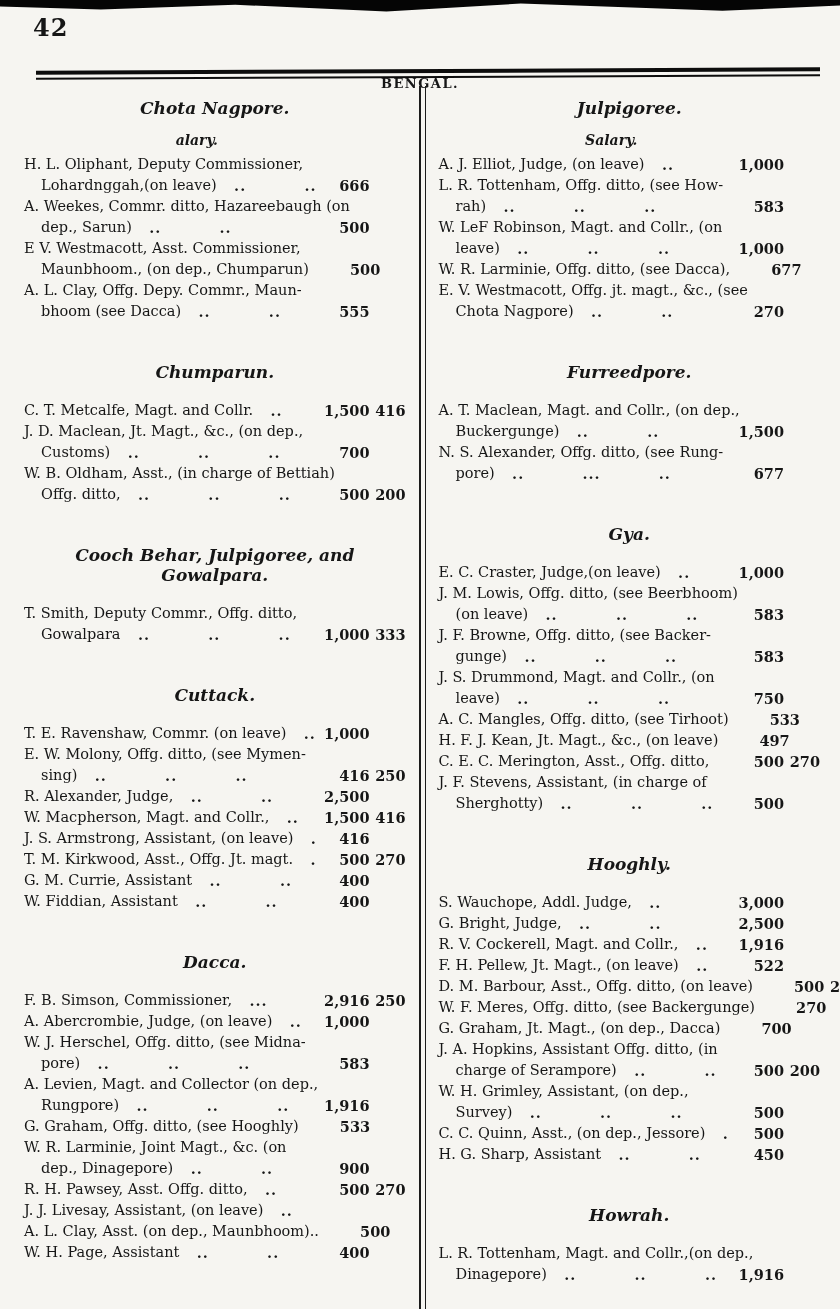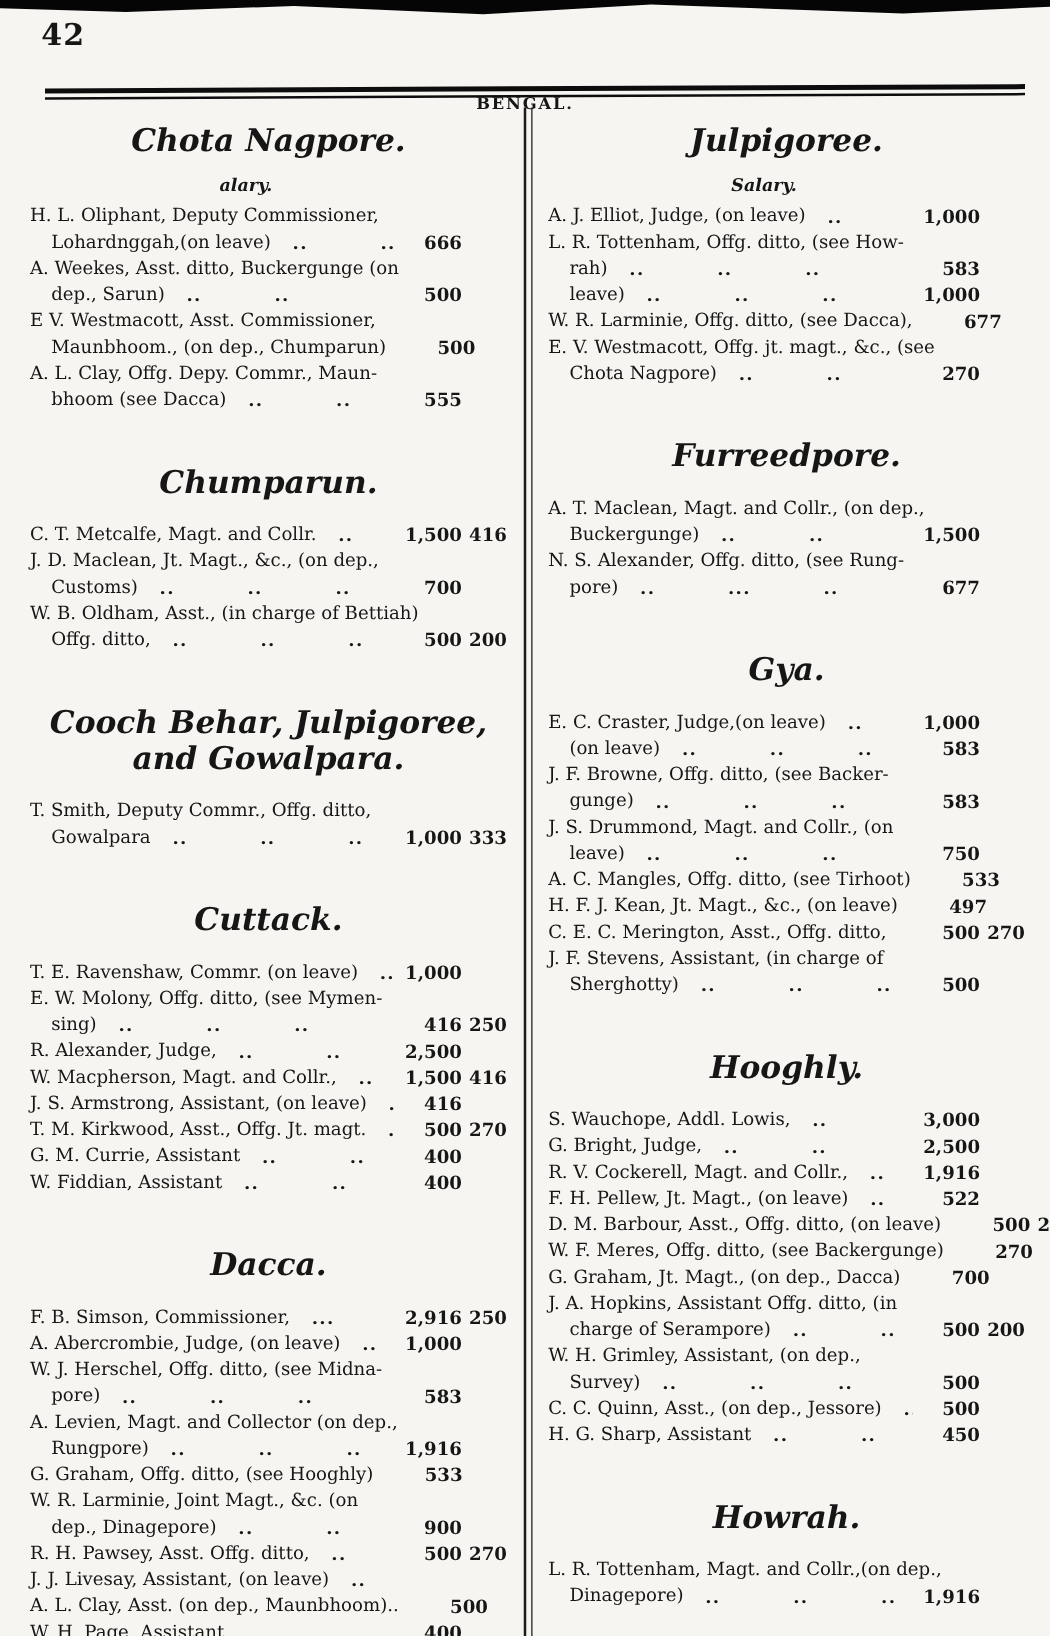--- a/index.html
+++ b/index.html
@@ -23,21 +23,21 @@
     position:absolute;top:69px;left:36px;right:20px;height:3px;
     border-top:4px solid #0d0d0d;border-bottom:2px solid #0d0d0d;
     transform:rotate(-0.25deg);
   }
   .columns{position:absolute;top:86px;left:16px;right:12px;bottom:0;display:flex;}
   .col{flex:1 1 0;min-width:0;padding:0 8px;}
   .divider{width:4px;border-left:2px solid #1b1b1b;border-right:1px solid #1b1b1b;margin:0 5px;}
 
   .section{margin:0;}
   .sec-title{
-    font-style:italic;text-align:center;font-size:25px;font-weight:bold;
+    font-style:italic;text-align:center;font-size:17px;font-weight:bold;
     margin:40px 0 18px;
   }
   .section:first-child .sec-title{margin-top:12px;}
   .sal-head{font-style:italic;text-align:center;padding-right:36px;font-size:14px;
     margin:-4px 0 6px;font-weight:bold;}
 
   .entry{display:block;font-size:14.5px;line-height:21px;}
   .line1{white-space:nowrap;}
   .lastline{display:flex;align-items:flex-start;}
   .txt{white-space:nowrap;flex:0 0 auto;}
@@ -65,21 +65,21 @@
           <div class="entry">
             <div class="line1">H. L. Oliphant, Deputy Commissioner,</div>
             <div class="lastline">
               <span class="txt indent">Lohardnggah,(on leave)</span>
               <span class="leader">.. ..</span>
               <span class="sal">666</span>
               <span class="sal2"></span>
             </div>
           </div>
           <div class="entry">
-            <div class="line1">A. Weekes, Asst. ditto, Buckergunge (on</div>
+            <div class="line1">A. Weekes, Commr. ditto, Hazareebaugh (on</div>
             <div class="lastline">
               <span class="txt indent">dep., Sarun)</span>
               <span class="leader">.. ..</span>
               <span class="sal">500</span>
               <span class="sal2"></span>
             </div>
           </div>
           <div class="entry">
             <div class="line1">E V. Westmacott, Asst. Commissioner,</div>
             <div class="lastline">
@@ -311,20 +311,21 @@
           <div class="entry">
             <div class="line1">L. R. Tottenham, Offg. ditto, (see How-</div>
             <div class="lastline">
               <span class="txt indent">rah)</span>
               <span class="leader">.. .. ..</span>
               <span class="sal">583</span>
               <span class="sal2"></span>
             </div>
           </div>
           <div class="entry">
+            <div class="line1">W. LeF Robinson, Magt. and Collr., (on</div>
             <div class="lastline">
               <span class="txt indent">leave)</span>
               <span class="leader">.. .. ..</span>
               <span class="sal">1,000</span>
               <span class="sal2"></span>
             </div>
           </div>
           <div class="entry">
             <div class="lastline">
               <span class="txt">W. R. Larminie, Offg. ditto, (see Dacca),</span>
@@ -368,20 +369,21 @@
           <div class="sec-title">Gya.</div>
           <div class="entry">
             <div class="lastline">
               <span class="txt">E. C. Craster, Judge,(on leave)</span>
               <span class="leader">..</span>
               <span class="sal">1,000</span>
               <span class="sal2"></span>
             </div>
           </div>
           <div class="entry">
+            <div class="line1">J. M. Lowis, Offg. ditto, (see Beerbhoom)</div>
             <div class="lastline">
               <span class="txt indent">(on leave)</span>
               <span class="leader">.. .. ..</span>
               <span class="sal">583</span>
               <span class="sal2"></span>
             </div>
           </div>
           <div class="entry">
             <div class="line1">J. F. Browne, Offg. ditto, (see Backer-</div>
             <div class="lastline">
@@ -431,21 +433,21 @@
               <span class="leader">.. .. ..</span>
               <span class="sal">500</span>
               <span class="sal2"></span>
             </div>
           </div>
         </div>
         <div class="section">
           <div class="sec-title">Hooghly.</div>
           <div class="entry">
             <div class="lastline">
-              <span class="txt">S. Wauchope, Addl. Lowis,</span>
+              <span class="txt">S. Wauchope, Addl. Judge,</span>
               <span class="leader">..</span>
               <span class="sal">3,000</span>
               <span class="sal2"></span>
             </div>
           </div>
           <div class="entry">
             <div class="lastline">
               <span class="txt">G. Bright, Judge,</span>
               <span class="leader">.. ..</span>
               <span class="sal">2,500</span>

